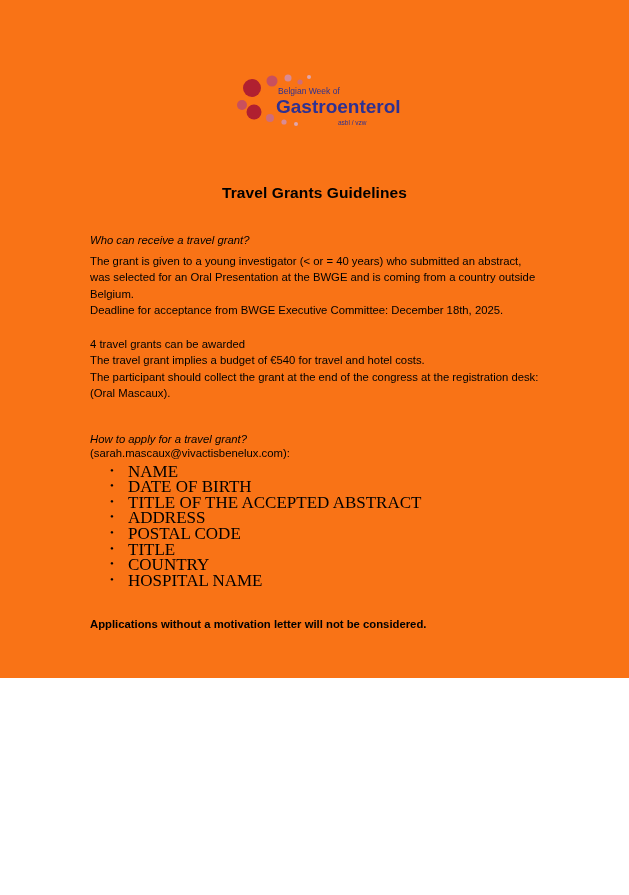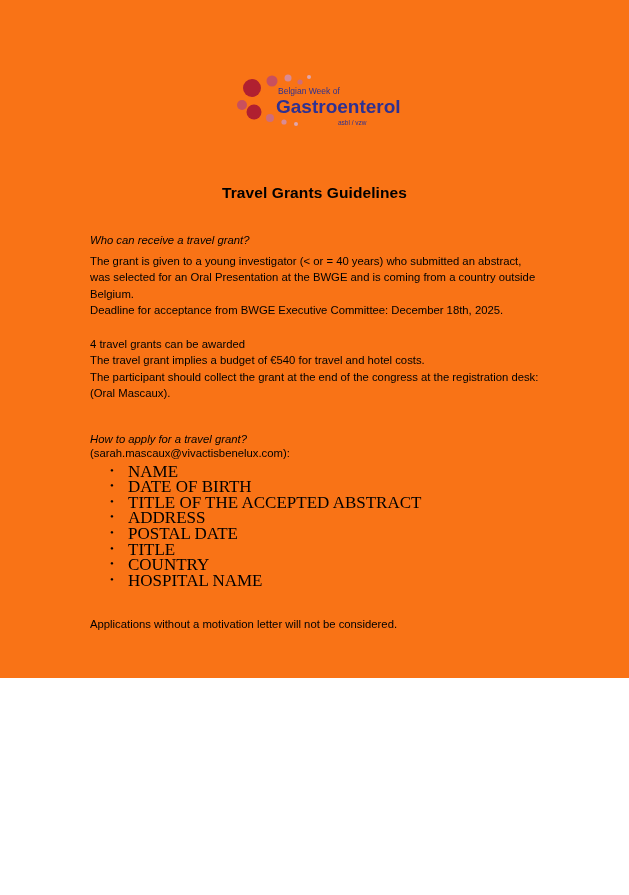--- a/index.html
+++ b/index.html
@@ -81,20 +81,21 @@
     content: "\2022";
     position: absolute;
     left: 20px;
     top: -1px;
     font-size: 11px;
   }
 
   .final-note {
     font-size: 11.3px;
     margin-top: 30px;
+    font-weight: bold;
   }
 </style>
 </head>
 <body>
 
 <div class="page">
 
   <div class="logo-wrap">
     <svg class="logo-svg" width="170" height="68" viewBox="0 0 170 68" xmlns="http://www.w3.org/2000/svg">
 
@@ -130,21 +131,21 @@
 
   <div class="section-q">How to apply for a travel grant?</div>
 
   <div class="para-block">(sarah.mascaux@vivactisbenelux.com):</div>
 
   <ul class="fields">
     <li>NAME</li>
     <li>DATE OF BIRTH</li>
     <li>TITLE OF THE ACCEPTED ABSTRACT</li>
     <li>ADDRESS</li>
-    <li>POSTAL DATE</li>
+    <li>POSTAL CODE</li>
     <li>TITLE</li>
     <li>COUNTRY</li>
     <li>HOSPITAL NAME</li>
   </ul>
 
   <div class="final-note">Applications without a motivation letter will not be considered.</div>
 
 </div>
 
 </body></html>

